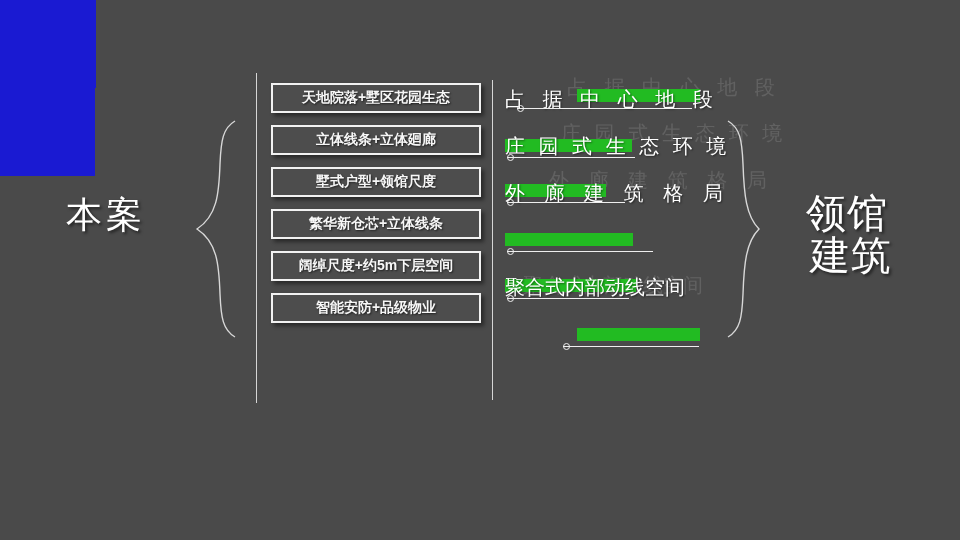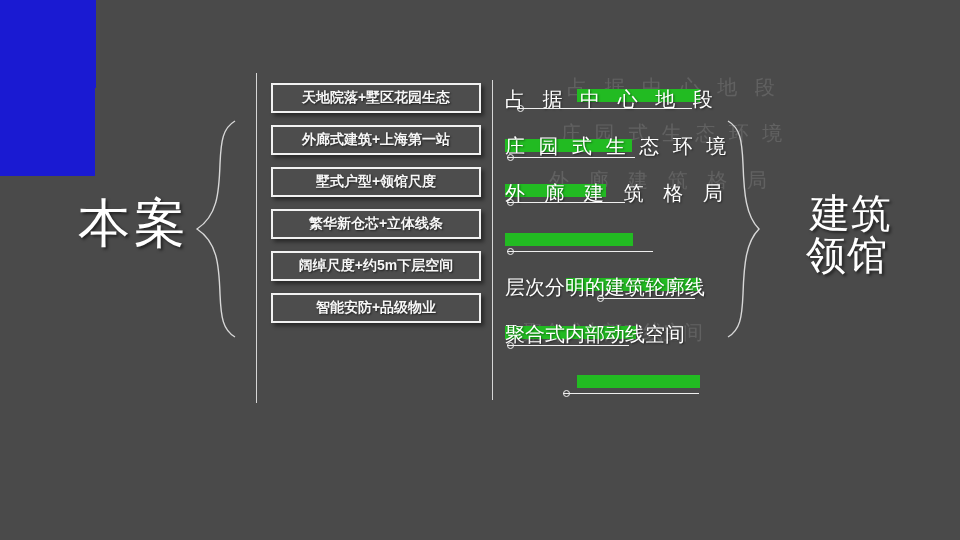--- a/index.html
+++ b/index.html
@@ -20,23 +20,23 @@
 
   .kw-text {
     position: absolute;
     color: #ffffff;
     text-shadow: 2px 2px 3px rgba(0,0,0,0.55);
     white-space: nowrap;
     line-height: 1.05;
     font-weight: 400;
   }
   #kw-left-text {
-    left: 78px;
+    left: 66px;
     top: 196px;
-    font-size: 52px;
+    font-size: 36px;
     letter-spacing: 4px;
   }
   #kw-right-text {
     left: 806px;
     top: 192px;
     font-size: 40px;
     letter-spacing: 1px;
     text-align: left;
   }
   #kw-right-text .ln { display: block; }
@@ -152,21 +152,21 @@
     </svg>
   </div>
 
   <div id="divider-left" class="divider"></div>
 
   <div id="feature-box-list">
       <div class="feature-box">
         <span class="feature-box-label">天地院落+墅区花园生态</span>
       </div>
       <div class="feature-box">
-        <span class="feature-box-label">外廊式建筑+上海第一站</span>
+        <span class="feature-box-label">立体线条+立体廻廊</span>
       </div>
       <div class="feature-box">
         <span class="feature-box-label">墅式户型+领馆尺度</span>
       </div>
       <div class="feature-box">
         <span class="feature-box-label">繁华新仓芯+立体线条</span>
       </div>
       <div class="feature-box">
         <span class="feature-box-label">阔绰尺度+约5m下层空间</span>
       </div>
@@ -198,26 +198,20 @@
         <div class="hl-text" style="letter-spacing: 7px;">外 廊 建 筑 格 局</div>
         <div class="hl-rule" style="left: 2px; width: 118px; top: 30px;"></div>
         <div class="hl-dot" style="left: 2px; top: 27px;"></div>
       </div>
       <div class="hl-row">
         <div class="hl-bar" style="left: 0px; width: 128px; top: 14px; background: rgb(34, 187, 34);"></div>
         <div class="hl-rule" style="left: 2px; width: 146px; top: 32px;"></div>
         <div class="hl-dot" style="left: 2px; top: 29px;"></div>
       </div>
       <div class="hl-row">
-        <div class="hl-bar" style="left: 61px; width: 134px; top: 12px; background: rgb(34, 187, 34);"></div>
-        <div class="hl-text" style="letter-spacing: 0px;">层次分明的建筑轮廓线</div>
-        <div class="hl-rule" style="left: 92px; width: 98px; top: 32px;"></div>
-        <div class="hl-dot" style="left: 92px; top: 29px;"></div>
-      </div>
-      <div class="hl-row">
         <div class="hl-ghost" style="left: 18px; top: 6px; letter-spacing: 0px;">聚合式内部动线空间</div>
         <div class="hl-bar" style="left: 0px; width: 131px; top: 13px; background: rgb(34, 187, 34);"></div>
         <div class="hl-text" style="letter-spacing: 0px;">聚合式内部动线空间</div>
         <div class="hl-rule" style="left: 2px; width: 122px; top: 32px;"></div>
         <div class="hl-dot" style="left: 2px; top: 29px;"></div>
       </div>
       <div class="hl-row">
         <div class="hl-bar" style="left: 72px; width: 123px; top: 15px; background: rgb(34, 187, 34);"></div>
         <div class="hl-rule" style="left: 58px; width: 136px; top: 33px;"></div>
         <div class="hl-dot" style="left: 58px; top: 30px;"></div>
@@ -225,17 +219,17 @@
     </div>
 
   <div id="brace-right" class="brace">
     <svg width="36" height="222" viewBox="0 0 36 222" aria-hidden="true">
       <path d="M2 3 C14 10, 16 22, 17 46 C18 76, 20 98, 33 111 C20 124, 18 146, 17 176 C16 200, 14 212, 2 219"></path>
     </svg>
   </div>
 
   <div id="kw-right-block" style="background: rgb(26, 26, 210);"></div>
   <div id="kw-right-text" class="kw-text">
+    <span class="ln ln1">领馆</span>
     <span class="ln ln2">建筑</span>
-    <span class="ln ln1">领馆</span>
   </div>
 
 </div>
 
 </body></html>

